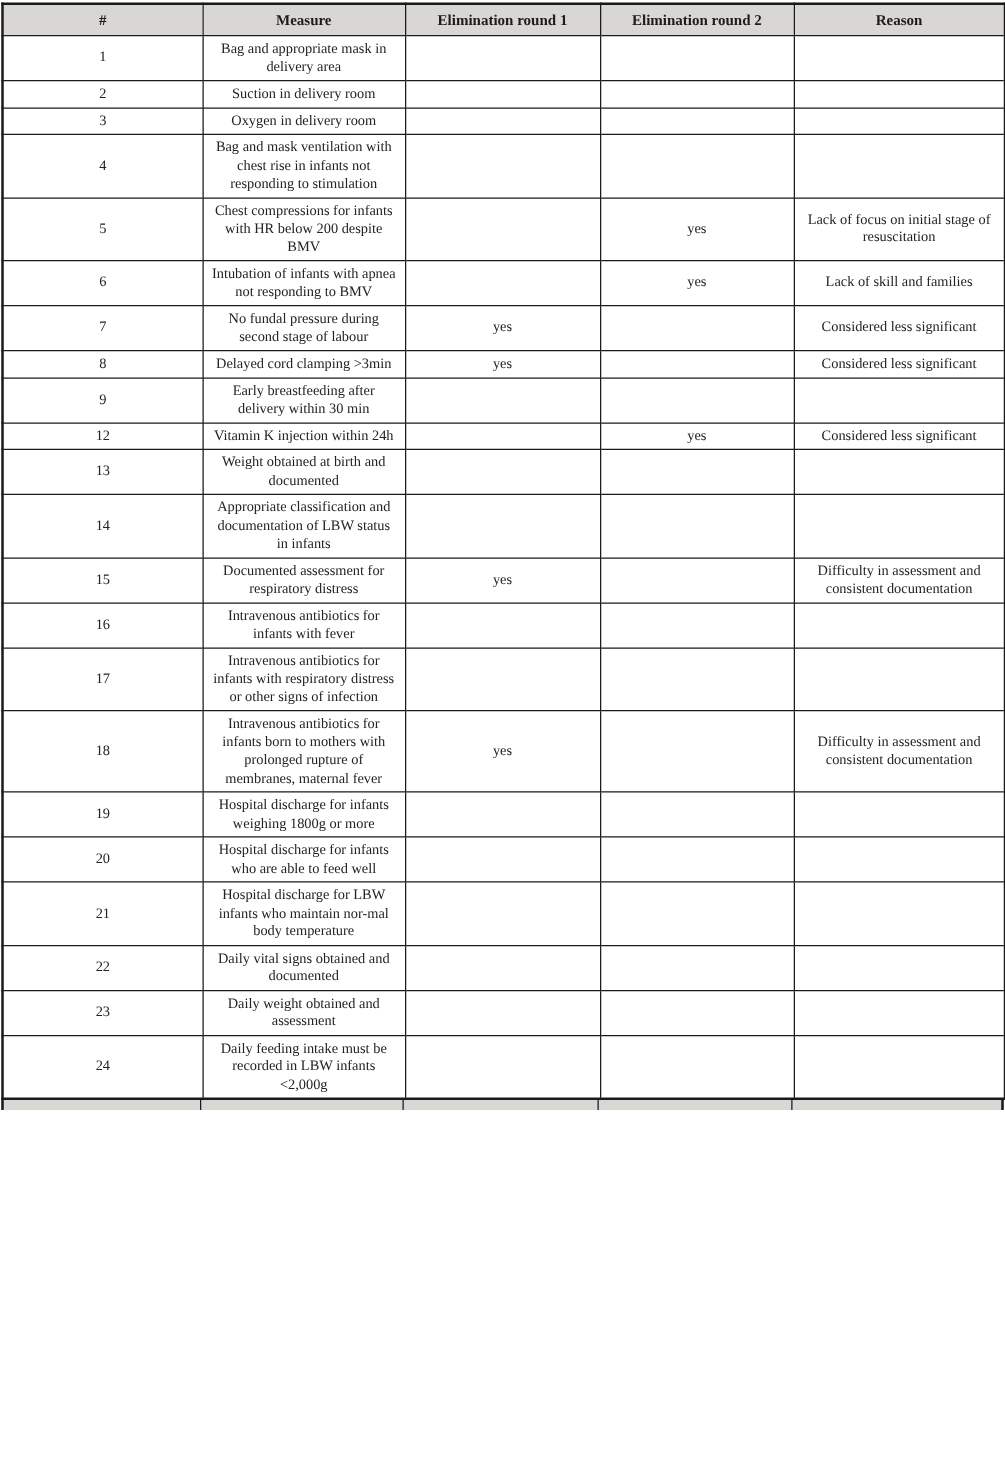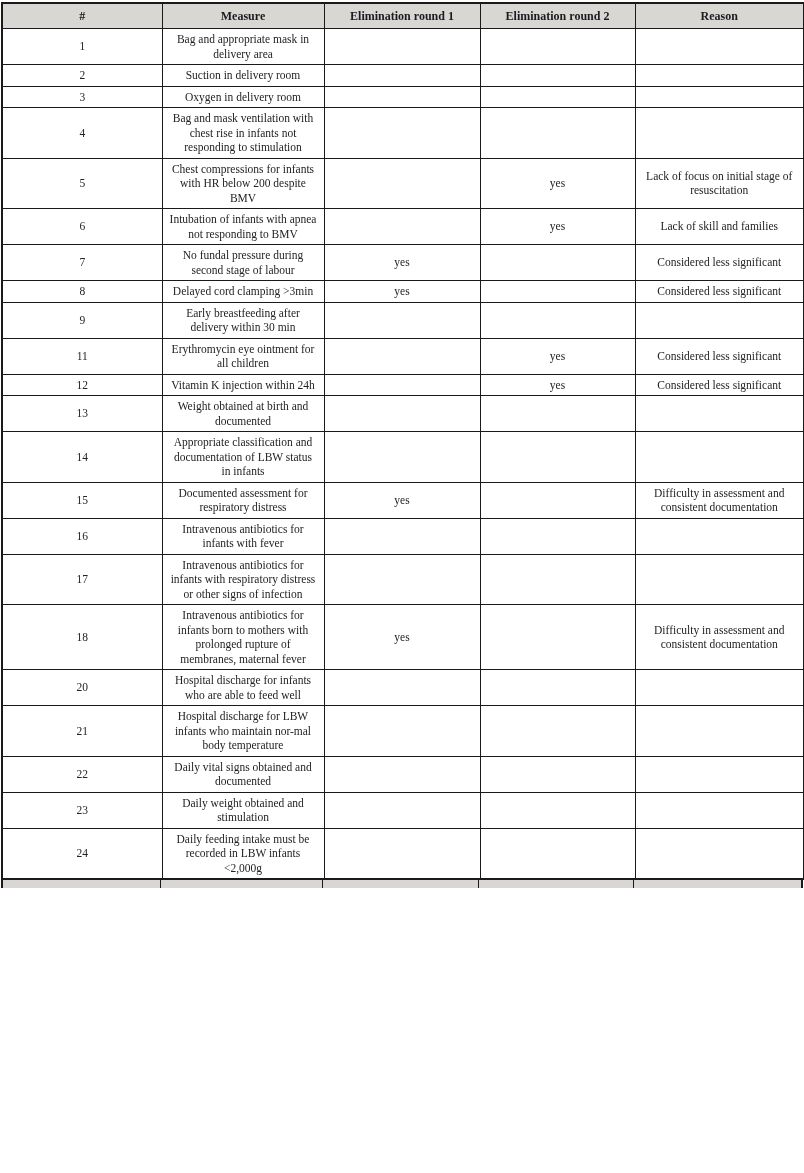--- a/index.html
+++ b/index.html
@@ -149,27 +149,20 @@
     <td>Considered less significant</td>
   </tr>
         <tr>
     <td>9</td>
     <td>Early breastfeeding after delivery within 30 min</td>
     <td></td>
     <td></td>
     <td></td>
   </tr>
         <tr>
-    <td>11</td>
-    <td>Erythromycin eye ointment for all children</td>
-    <td></td>
-    <td>yes</td>
-    <td>Considered less significant</td>
-  </tr>
-        <tr>
     <td>12</td>
     <td>Vitamin K injection within 24h</td>
     <td></td>
     <td>yes</td>
     <td>Considered less significant</td>
   </tr>
         <tr>
     <td>13</td>
     <td>Weight obtained at birth and documented</td>
     <td></td>
@@ -205,20 +198,27 @@
     <td></td>
   </tr>
         <tr>
     <td>18</td>
     <td>Intravenous antibiotics for infants born to mothers with prolonged rupture of membranes, maternal fever</td>
     <td>yes</td>
     <td></td>
     <td>Difficulty in assessment and consistent documentation</td>
   </tr>
         <tr>
+    <td>19</td>
+    <td>Hospital discharge for infants weighing 1800g or more</td>
+    <td></td>
+    <td></td>
+    <td></td>
+  </tr>
+        <tr>
     <td>20</td>
     <td>Hospital discharge for infants who are able to feed well</td>
     <td></td>
     <td></td>
     <td></td>
   </tr>
         <tr>
     <td>21</td>
     <td>Hospital discharge for LBW infants who maintain nor-mal body temperature</td>
     <td></td>
@@ -227,21 +227,21 @@
   </tr>
         <tr>
     <td>22</td>
     <td>Daily vital signs obtained and documented</td>
     <td></td>
     <td></td>
     <td></td>
   </tr>
         <tr>
     <td>23</td>
-    <td>Daily weight obtained and stimulation</td>
+    <td>Daily weight obtained and assessment</td>
     <td></td>
     <td></td>
     <td></td>
   </tr>
         <tr>
     <td>24</td>
     <td>Daily feeding intake must be recorded in LBW infants &lt;2,000g</td>
     <td></td>
     <td></td>
     <td></td>

